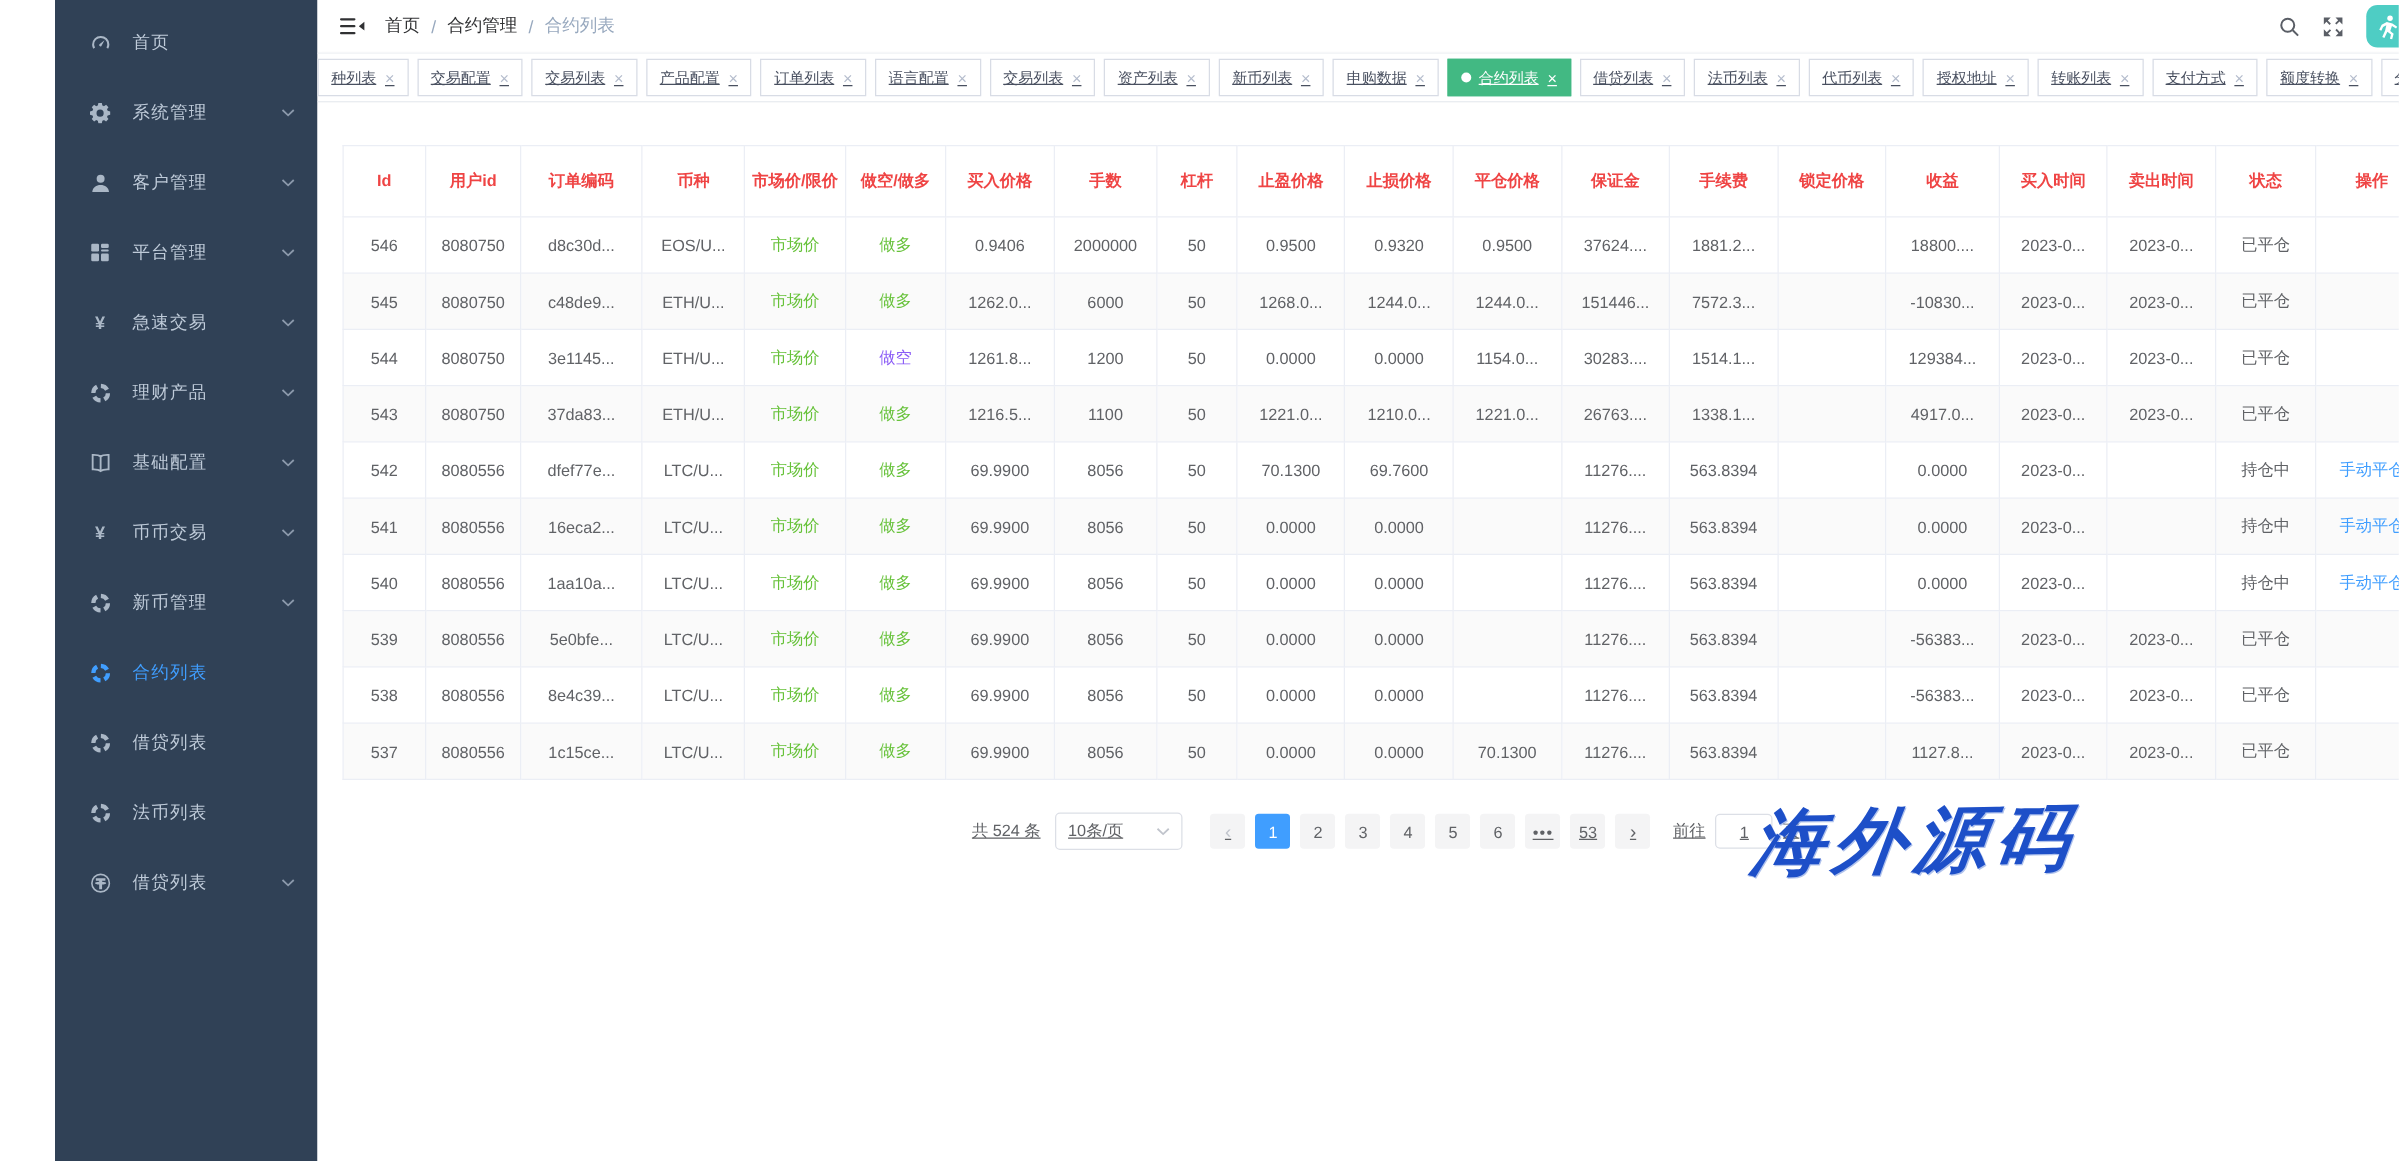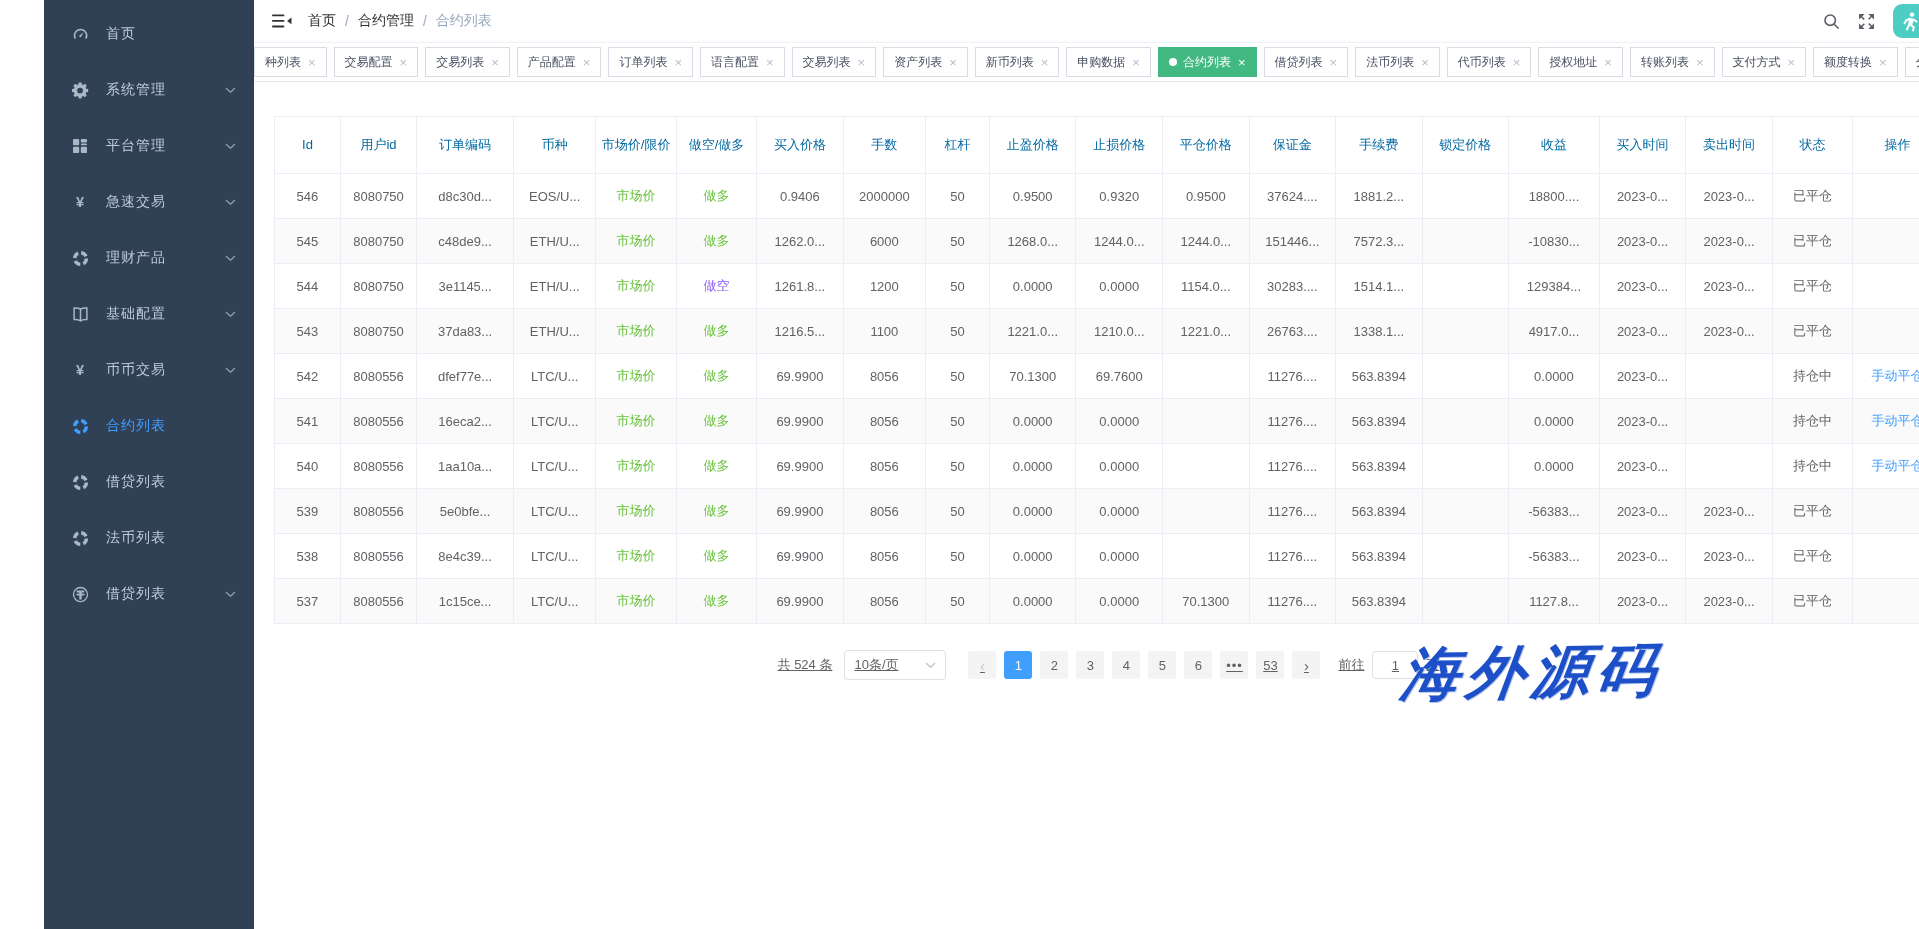--- a/index.html
+++ b/index.html
@@ -30,35 +30,35 @@
   .nav-icon { display:inline-flex; color:#5a5e66; cursor:pointer; margin-left:18px; }
   .avatar { width:34px; height:34px; border-radius:9px; background:#4ecdc4; margin-left:18px;
     display:inline-flex; align-items:center; justify-content:center; cursor:pointer; }
   .caret { display:inline-flex; color:#303133; margin-left:8px; cursor:pointer; }
 
   .tags-bar { height:40px; flex:none; display:flex; align-items:center; padding:0 16px;
     background:#fff; border-top:1px solid #f0f2f5; border-bottom:1px solid #e4e7ed;
     box-shadow:0 1px 3px rgba(0,0,0,.08); overflow:hidden; white-space:nowrap; }
   .tab { height:30px; flex:none; display:inline-flex; align-items:center; padding:0 10px;
     border:1px solid #d8dce5; background:#fff; color:#495060; font-size:12px;
-    margin-right:7px; cursor:pointer; }
+    margin-right:7px; cursor:pointer;text-decoration:underline; }
   .tab .x { margin-left:7px; color:#b4bccc; font-size:13px; line-height:1; }
   .tab.active { background:#42b983; border-color:#42b983; color:#fff; }
   .tab.active .x { color:#fff; }
   .tab.active .dot { width:8px; height:8px; border-radius:50%; background:#fff;
     margin-right:6px; display:inline-block; }
   .tab.clipped { margin-left:-16px; }
 
   
   .content { flex:1; position:relative; background:#fff; padding:34px 20px 0; }
   table.grid { width:100%; border-collapse:collapse; table-layout:fixed;
     font-size:13px; color:#606266; }
   table.grid th, table.grid td { border:1px solid #ebeef5; text-align:center;
     overflow:hidden; white-space:nowrap; padding:0 4px; }
-  table.grid th { height:57px; color:#0369a1; font-weight:normal; font-size:13px;
+  table.grid th { height:57px; color:#ef4444; font-weight:bold; font-size:13px;
     background:#fff; line-height:1.35; }
   table.grid td { height:45px; }
   tbody tr:nth-child(even) { background:#fafafa; }
   .c-green { color:#67c23a; }
   .c-red { color:#8b5cf6; }
   .c-link { color:#409eff; cursor:pointer; }
 
   
   .pager { display:flex; align-items:center; justify-content:center; margin-top:26px;
     font-size:13px; color:#606266;text-decoration:underline; }
@@ -108,20 +108,34 @@
         </span>
         <span class="lbl">系统管理</span>
         <span class="arrow">
           <svg width="11" height="7" viewBox="0 0 11 7" fill="none" stroke="currentColor" stroke-width="1.4">
             <path d="M1 1l4.5 4.3L10 1"></path>
           </svg>
         </span>
       </div>
       <div class="s-item">
         <span class="ico">
+          <svg viewBox="0 0 16 16" width="17" height="17" fill="currentColor">
+            <circle cx="8" cy="4.7" r="3"></circle>
+            <path d="M1.7 14.6c.4-3.3 3-5.1 6.3-5.1s5.9 1.8 6.3 5.1z"></path>
+          </svg>
+        </span>
+        <span class="lbl">客户管理</span>
+        <span class="arrow">
+          <svg width="11" height="7" viewBox="0 0 11 7" fill="none" stroke="currentColor" stroke-width="1.4">
+            <path d="M1 1l4.5 4.3L10 1"></path>
+          </svg>
+        </span>
+      </div>
+      <div class="s-item">
+        <span class="ico">
           <svg viewBox="0 0 16 16" width="16" height="16" fill="currentColor">
             <rect x="1" y="1" width="6.2" height="6.2" rx="1"></rect>
             <rect x="8.8" y="1" width="6.2" height="3.4" rx="1"></rect>
             <rect x="8.8" y="5.6" width="6.2" height="1.6" rx=".8"></rect>
             <rect x="1" y="8.8" width="6.2" height="6.2" rx="1"></rect>
             <rect x="8.8" y="8.8" width="6.2" height="6.2" rx="1"></rect>
           </svg>
         </span>
         <span class="lbl">平台管理</span>
         <span class="arrow">
@@ -170,20 +184,33 @@
           </svg>
         </span>
       </div>
       <div class="s-item">
         <span class="ico">
           <svg viewBox="0 0 16 16" width="16" height="16">
             <text x="8" y="13" text-anchor="middle" font-size="14.5" font-weight="bold" fill="currentColor">¥</text>
           </svg>
         </span>
         <span class="lbl">币币交易</span>
+        <span class="arrow">
+          <svg width="11" height="7" viewBox="0 0 11 7" fill="none" stroke="currentColor" stroke-width="1.4">
+            <path d="M1 1l4.5 4.3L10 1"></path>
+          </svg>
+        </span>
+      </div>
+      <div class="s-item">
+        <span class="ico">
+          <svg viewBox="0 0 16 16" width="17" height="17">
+            <circle cx="8" cy="8" r="5.5" fill="none" stroke="currentColor" stroke-width="3.2" stroke-dasharray="5.7 2.95"></circle>
+          </svg>
+        </span>
+        <span class="lbl">新币管理</span>
         <span class="arrow">
           <svg width="11" height="7" viewBox="0 0 11 7" fill="none" stroke="currentColor" stroke-width="1.4">
             <path d="M1 1l4.5 4.3L10 1"></path>
           </svg>
         </span>
       </div>
       <div class="s-item active">
         <span class="ico">
           <svg viewBox="0 0 16 16" width="17" height="17">
             <circle cx="8" cy="8" r="5.5" fill="none" stroke="currentColor" stroke-width="3.2" stroke-dasharray="5.7 2.95"></circle>

